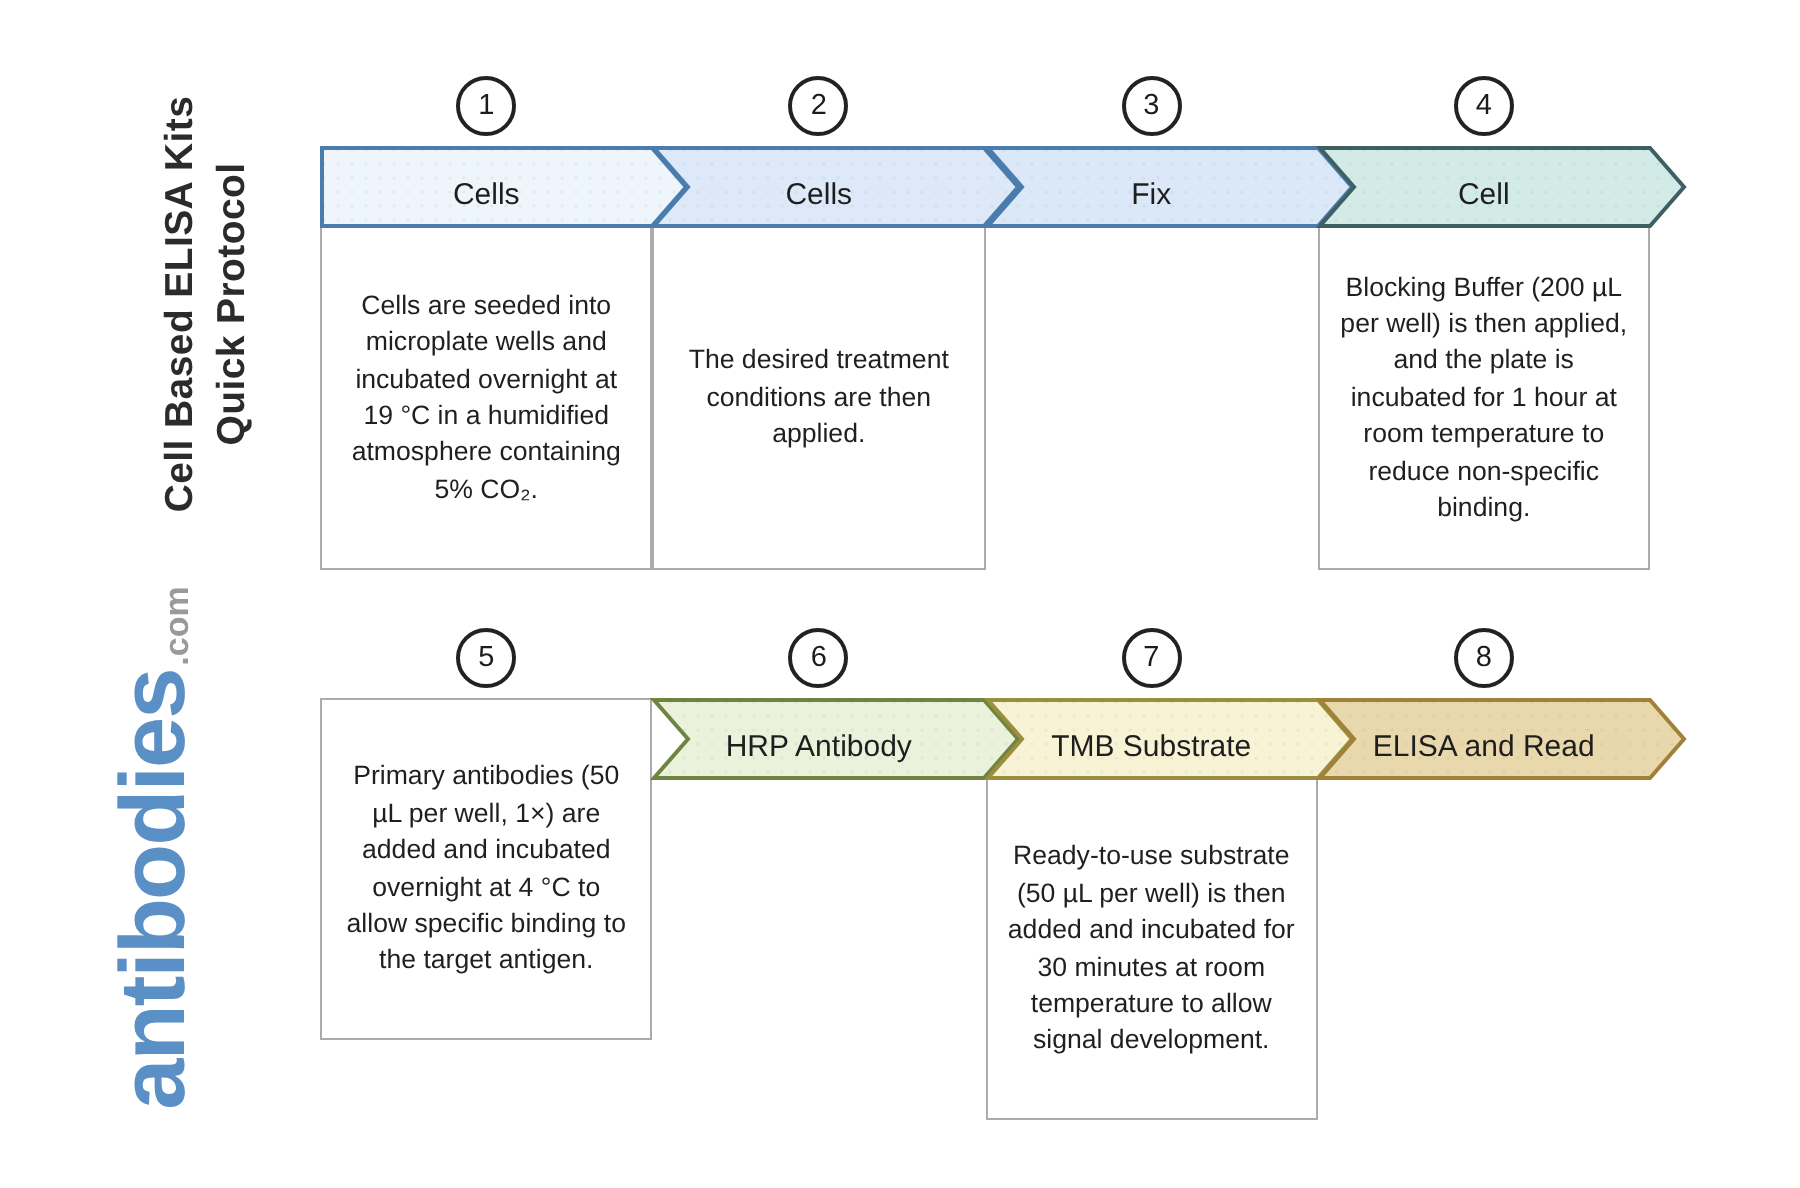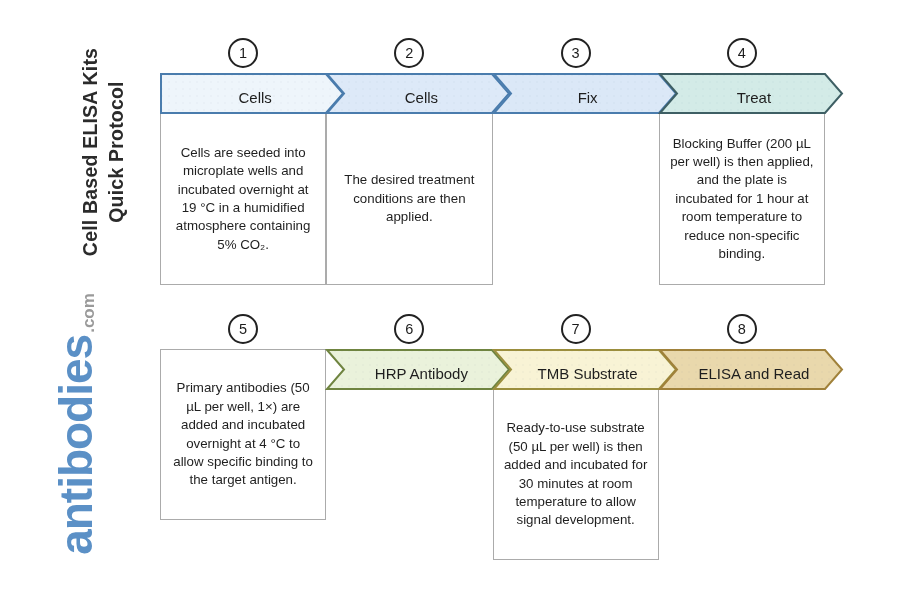--- a/index.html
+++ b/index.html
@@ -38,21 +38,21 @@
   .badge{
     width:26px;height:26px;border:2px solid #222;border-radius:50%;
     background:#fff;display:flex;align-items:center;justify-content:center;
     font-size:14.5px;color:#1c1c1c;
   }
   .header{position:relative;height:40px;}
   .header svg{position:absolute;left:0;top:0;overflow:visible;}
   .arrow-label{
     position:absolute;left:0;top:0;width:100%;height:48px;z-index:20;
     display:flex;align-items:center;justify-content:center;
-    font-size:15px;color:#1e1e1e;margin-left:12px;
+    font-size:15px;color:#1e1e1e;
   }
   .desc{
     border:1.5px solid #ababab;background:#ffffff;
     height:162px;padding:4px 9px;box-sizing:content-box;
     display:flex;align-items:center;justify-content:center;
     text-align:center;font-size:13.3px;line-height:1.38;color:#1f1f1f;
   }
   #row-2 .desc{height:161px;}
 </style>
 </head>
@@ -126,21 +126,21 @@
     <div class="badge-wrap">
       <div class="badge">
         <span>4</span>
       </div>
     </div>
     <div class="header">
       <svg width="185" height="41" viewBox="0 0 185 41" style="z-index: 4;">
         <polygon points="1,1 166,1 183,20.5 166,40 1,40 18,20.5" fill="#d3ebe7"></polygon>
         <polygon fill="url(#dots)" stroke-width="2" stroke-linejoin="miter" points="1,1 166,1 183,20.5 166,40 1,40 18,20.5" stroke="#3e5f64"></polygon>
       </svg>
-      <div class="arrow-label">Treat</div>
+      <div class="arrow-label">Cell</div>
     </div>
     <div class="desc">Blocking Buffer (200 µL per well) is then applied, and the plate is incubated for 1 hour at room temperature to reduce non-specific binding.</div>
   </div>
     </div>
   <div class="grid" id="row-2">
       <div class="step">
     <div class="badge-wrap">
       <div class="badge">
         <span>5</span>
       </div>

